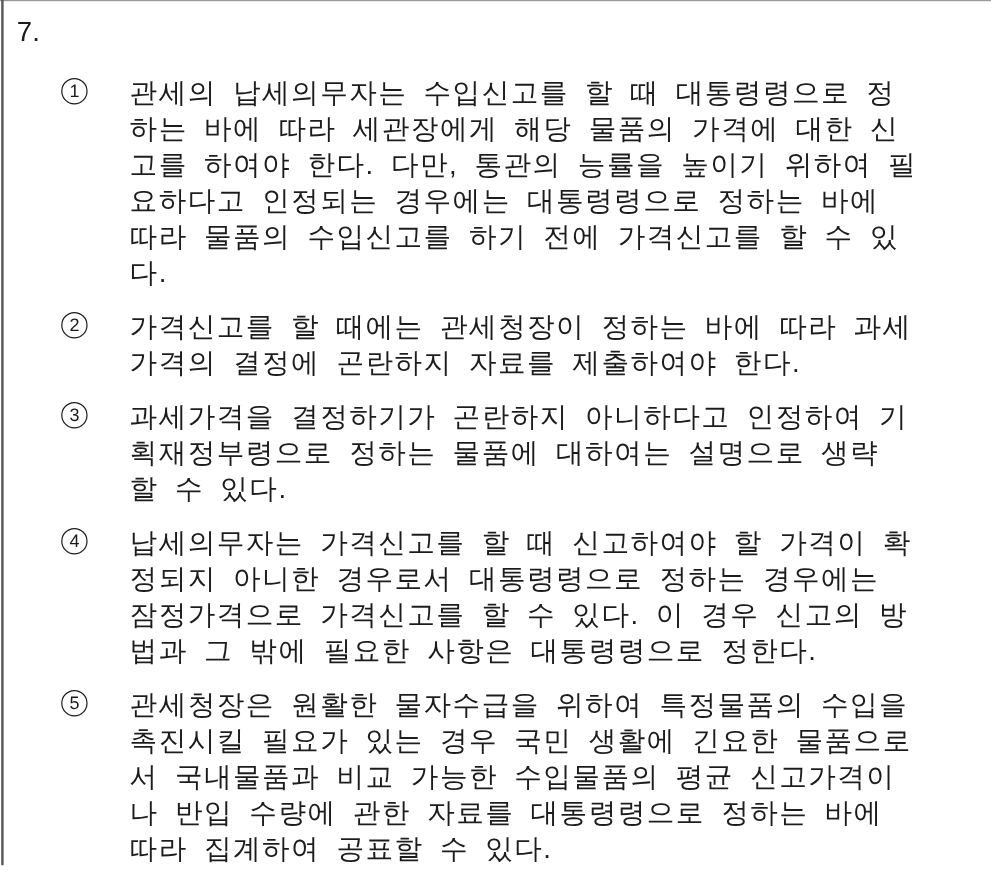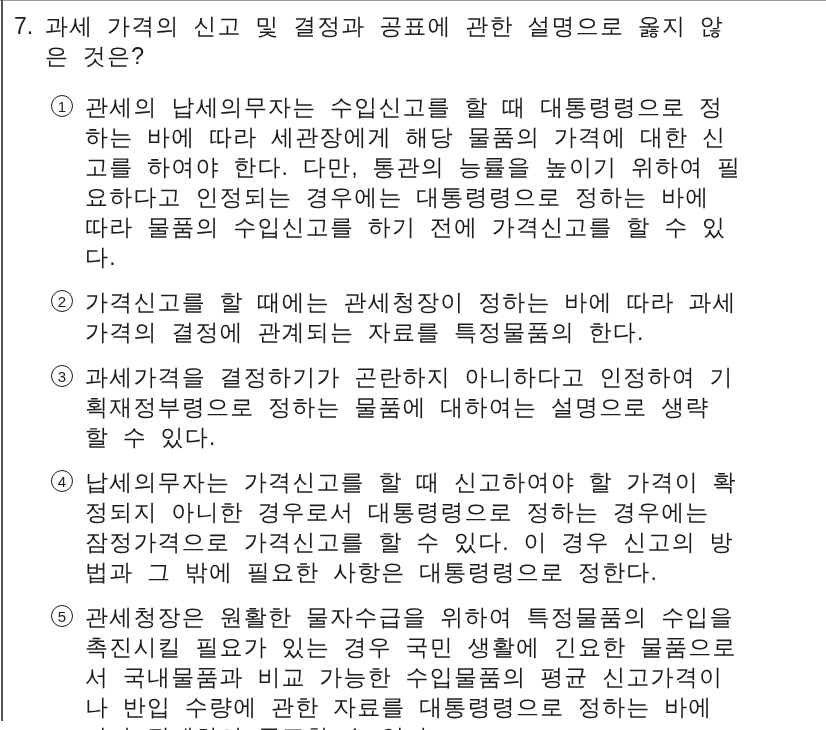--- a/index.html
+++ b/index.html
@@ -47,53 +47,51 @@
     display: inline-flex;
     align-items: center;
     justify-content: center;
     width: 22px; height: 22px;
     border: 1.6px solid #1c1c1c;
     border-radius: 50%;
     font-size: 15px;
     line-height: 1;
     box-sizing: border-box;
   }
-  .otext { flex: 1; }
+  .otext { flex: 1; margin-left: 23px; }
 </style>
 </head>
 <body>
 
 <div class="page">
   <div class="border-top"></div>
   <div class="border-left"></div>
 
   <div class="content">
 
     <div class="question">
       <span class="qnum">7.</span>
-      <div class="text">과세 가격의 신고 및 결정과 공표에 관한 설명으로 옳지 않
-은 것은?</div>
     </div>
 
     <div>
 
       <div class="option">
         <span class="marker-cell"><span class="marker">1</span></span>
         <div class="text otext">관세의 납세의무자는 수입신고를 할 때 대통령령으로 정
 하는 바에 따라 세관장에게 해당 물품의 가격에 대한 신
 고를 하여야 한다. 다만, 통관의 능률을 높이기 위하여 필
 요하다고 인정되는 경우에는 대통령령으로 정하는 바에
 따라 물품의 수입신고를 하기 전에 가격신고를 할 수 있
 다.</div>
       </div>
 
       <div class="option">
         <span class="marker-cell"><span class="marker">2</span></span>
         <div class="text otext">가격신고를 할 때에는 관세청장이 정하는 바에 따라 과세
-가격의 결정에 관계되는 자료를 특정물품의 한다.</div>
+가격의 결정에 곤란하지 자료를 제출하여야 한다.</div>
       </div>
 
       <div class="option">
         <span class="marker-cell"><span class="marker">3</span></span>
         <div class="text otext">과세가격을 결정하기가 곤란하지 아니하다고 인정하여 기
 획재정부령으로 정하는 물품에 대하여는 설명으로 생략
 할 수 있다.</div>
       </div>
 
       <div class="option">

